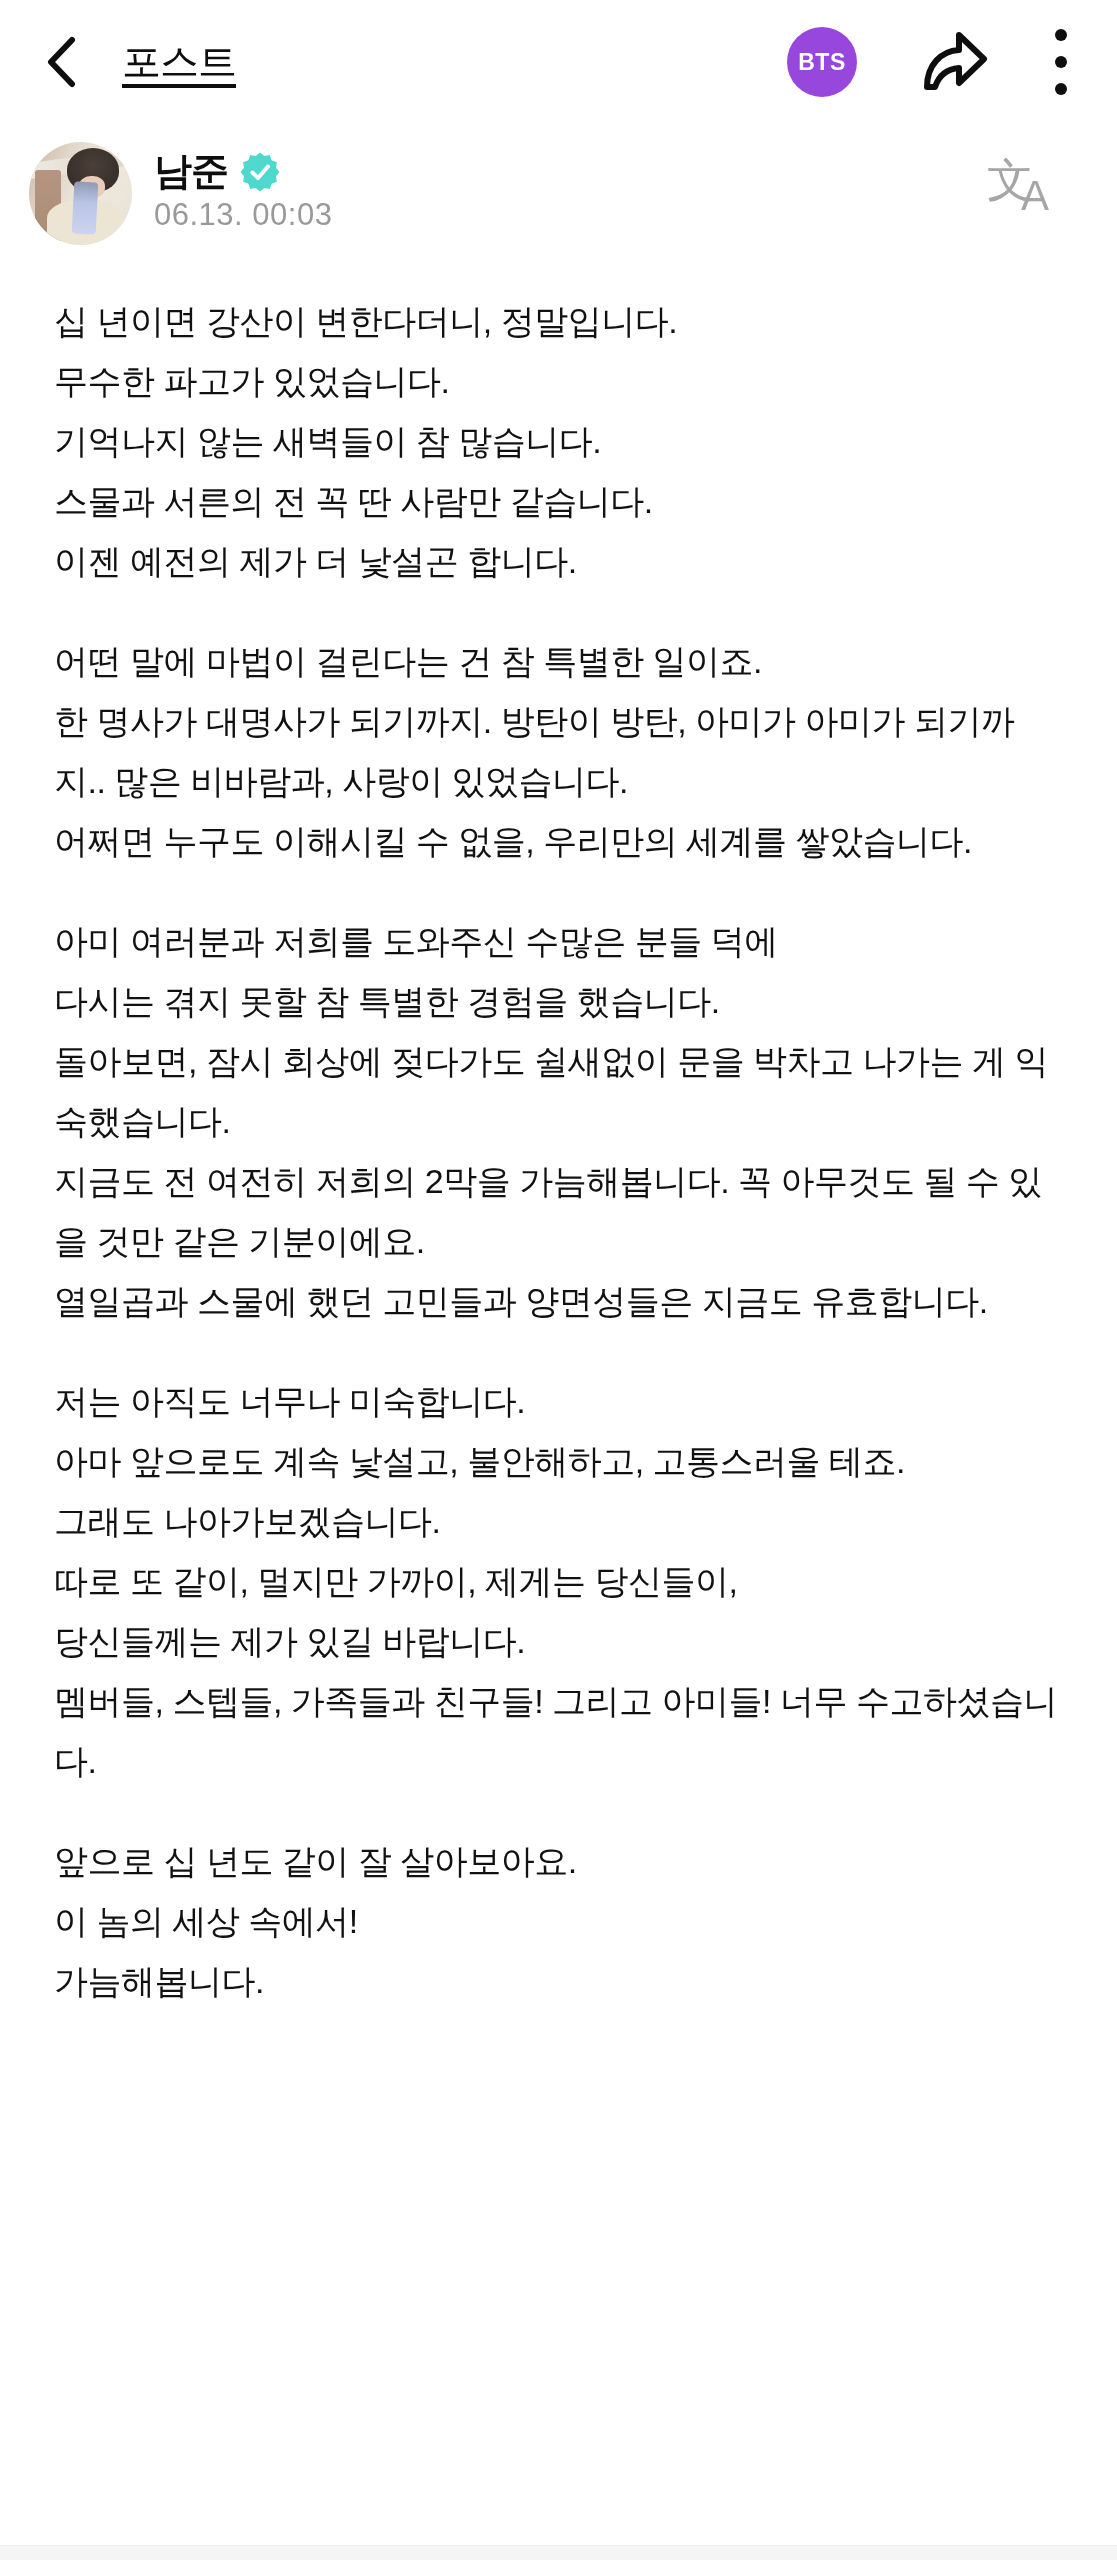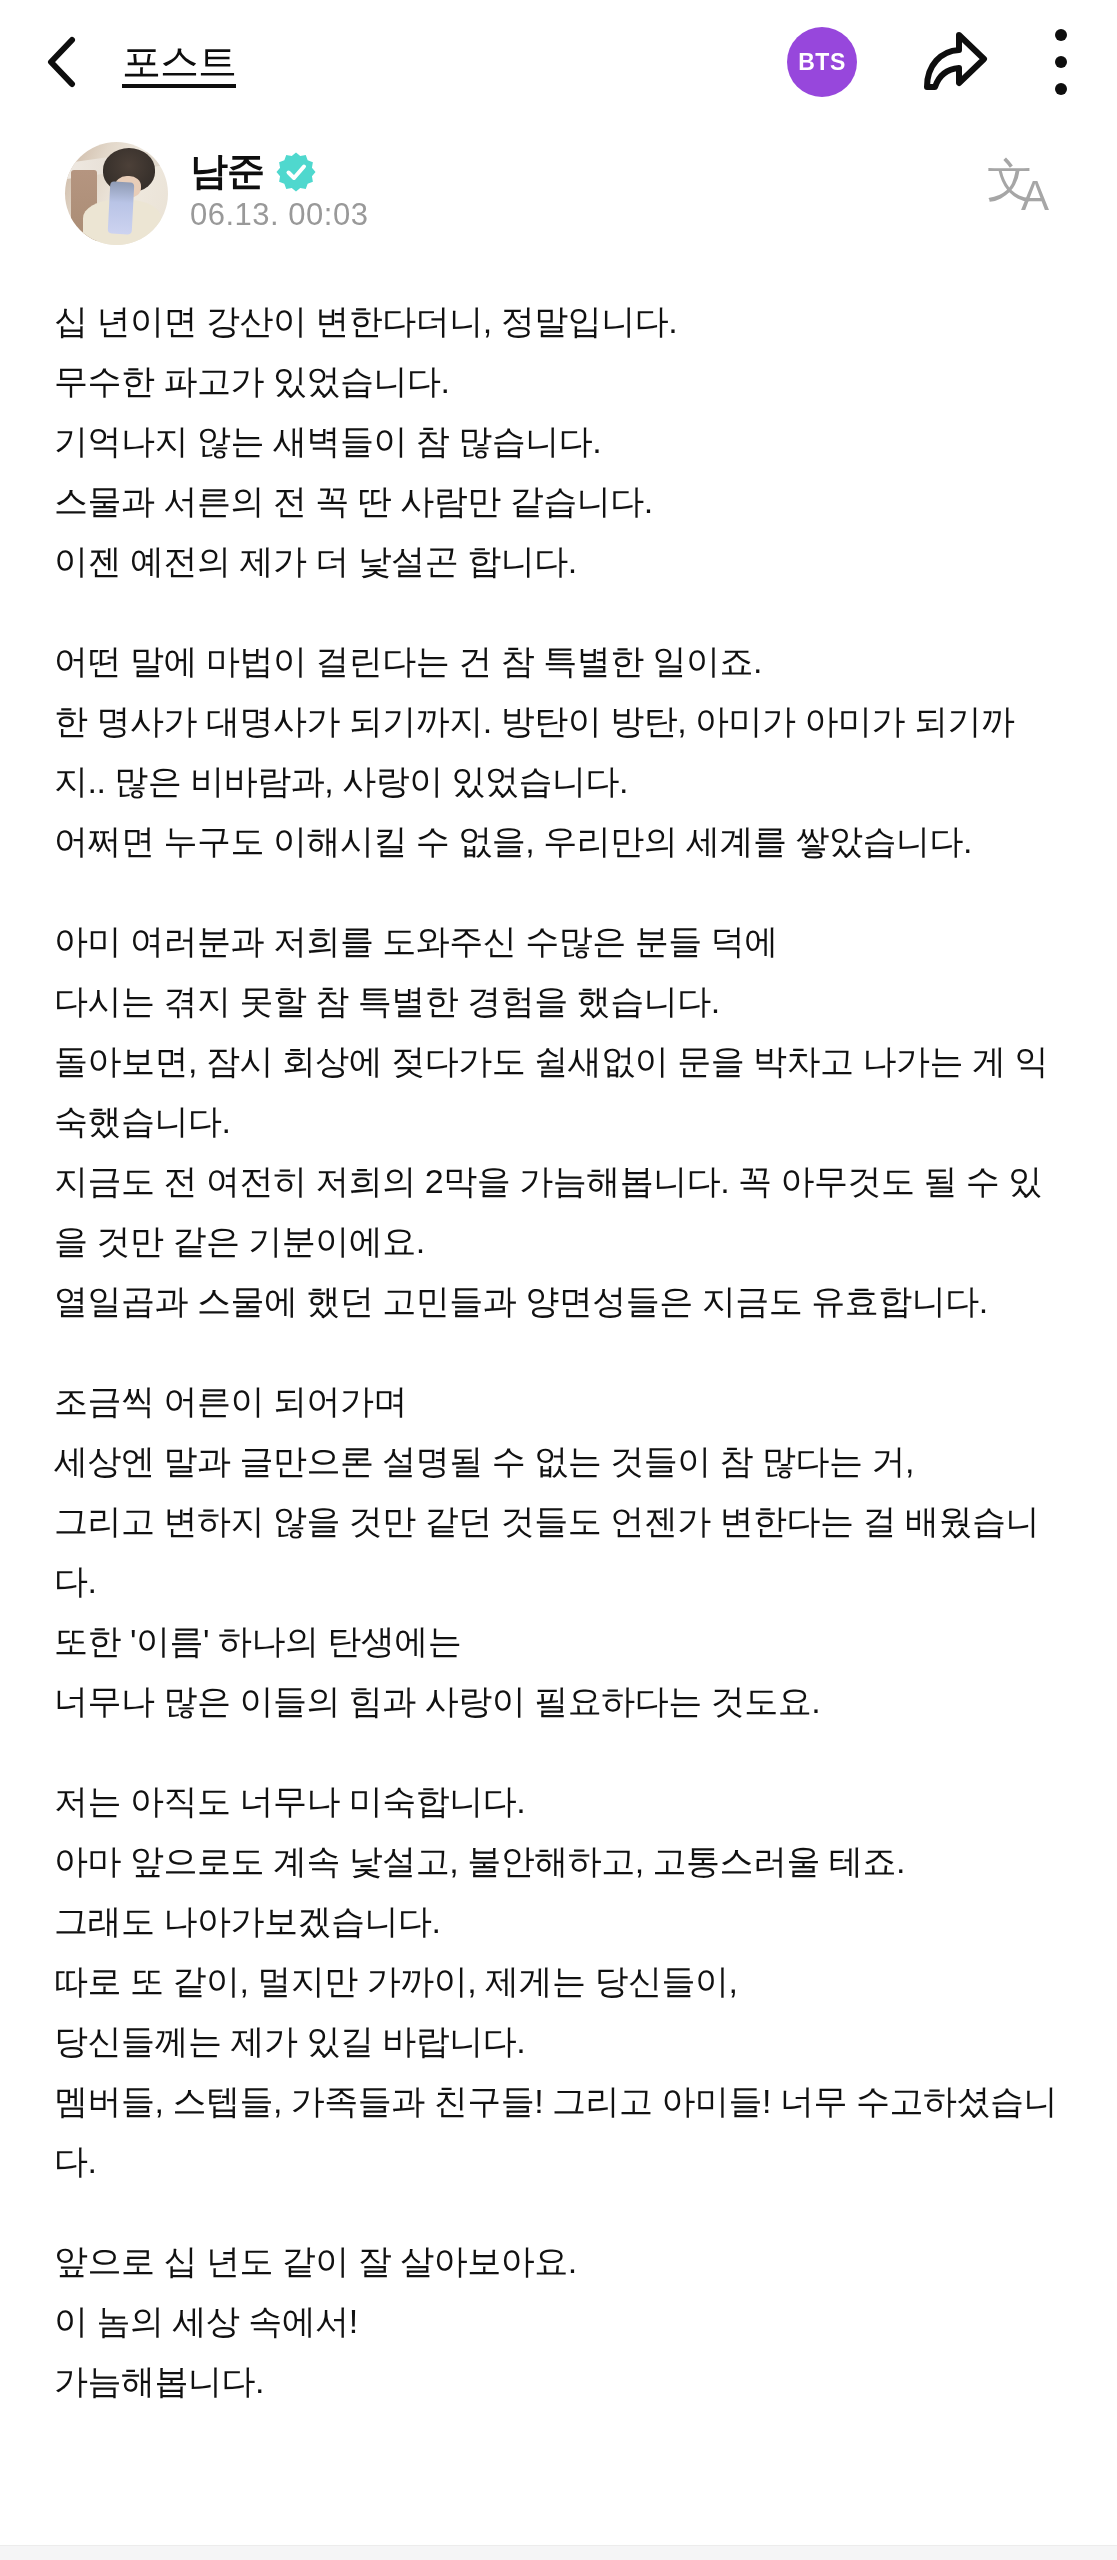--- a/index.html
+++ b/index.html
@@ -60,21 +60,21 @@
     padding: 4px 6px;
   }
   .kebab span { width: 12px; height: 12px; border-radius: 50%; background: #0e0e0e; }
 
   
   .profile-row {
     position: relative;
     display: flex;
     align-items: flex-start;
     margin-top: 38px;
-    padding: 0 65px;
+    padding: 0 29px;
   }
   .avatar {
     position: relative;
     width: 103px; height: 103px;
     border-radius: 50%;
     overflow: hidden;
     flex: 0 0 auto;
     background: linear-gradient(115deg, #c9b39f 0%, #e2d7c9 30%, #efe9df 55%, #e9e1d4 100%);
     cursor: pointer;
   }
@@ -225,25 +225,20 @@
 스물과 서른의 전 꼭 딴 사람만 같습니다.
 이젠 예전의 제가 더 낯설곤 합니다.</p>
     <p>어떤 말에 마법이 걸린다는 건 참 특별한 일이죠.
 한 명사가 대명사가 되기까지. 방탄이 방탄, 아미가 아미가 되기까지.. 많은 비바람과, 사랑이 있었습니다.
 어쩌면 누구도 이해시킬 수 없을, 우리만의 세계를 쌓았습니다.</p>
     <p>아미 여러분과 저희를 도와주신 수많은 분들 덕에
 다시는 겪지 못할 참 특별한 경험을 했습니다.
 돌아보면, 잠시 회상에 젖다가도 쉴새없이 문을 박차고 나가는 게 익숙했습니다.
 지금도 전 여전히 저희의 2막을 가늠해봅니다. 꼭 아무것도 될 수 있을 것만 같은 기분이에요.
 열일곱과 스물에 했던 고민들과 양면성들은 지금도 유효합니다.</p>
-    <p>조금씩 어른이 되어가며
-세상엔 말과 글만으론 설명될 수 없는 것들이 참 많다는 거,
-그리고 변하지 않을 것만 같던 것들도 언젠가 변한다는 걸 배웠습니다.
-또한 '이름' 하나의 탄생에는
-너무나 많은 이들의 힘과 사랑이 필요하다는 것도요.</p>
     <p>저는 아직도 너무나 미숙합니다.
 아마 앞으로도 계속 낯설고, 불안해하고, 고통스러울 테죠.
 그래도 나아가보겠습니다.
 따로 또 같이, 멀지만 가까이, 제게는 당신들이,
 당신들께는 제가 있길 바랍니다.
 멤버들, 스텝들, 가족들과 친구들! 그리고 아미들! 너무 수고하셨습니다.</p>
     <p>앞으로 십 년도 같이 잘 살아보아요.
 이 놈의 세상 속에서!
 가늠해봅니다.</p>
   </div>

